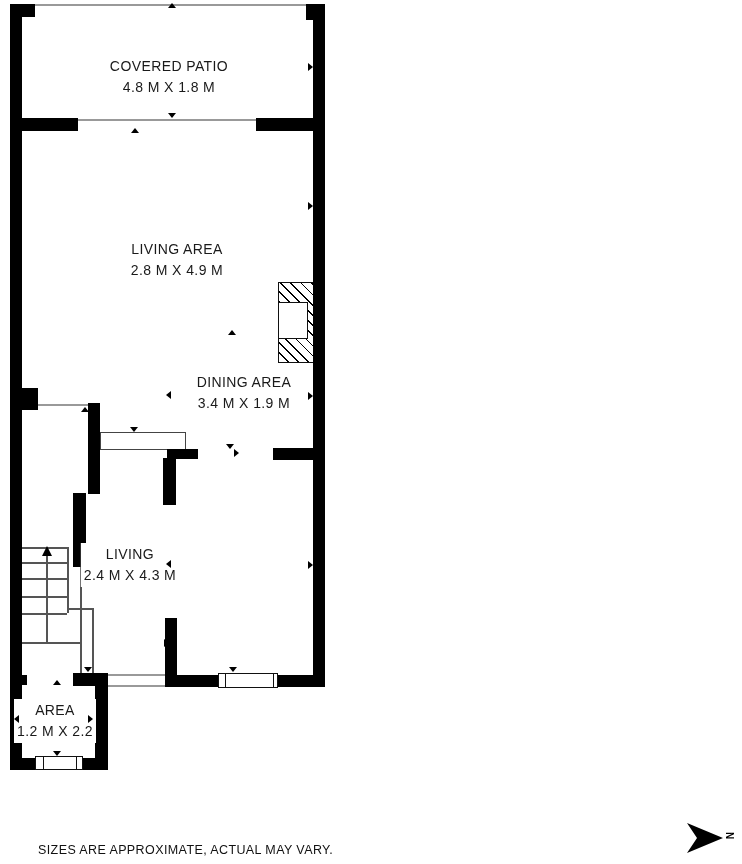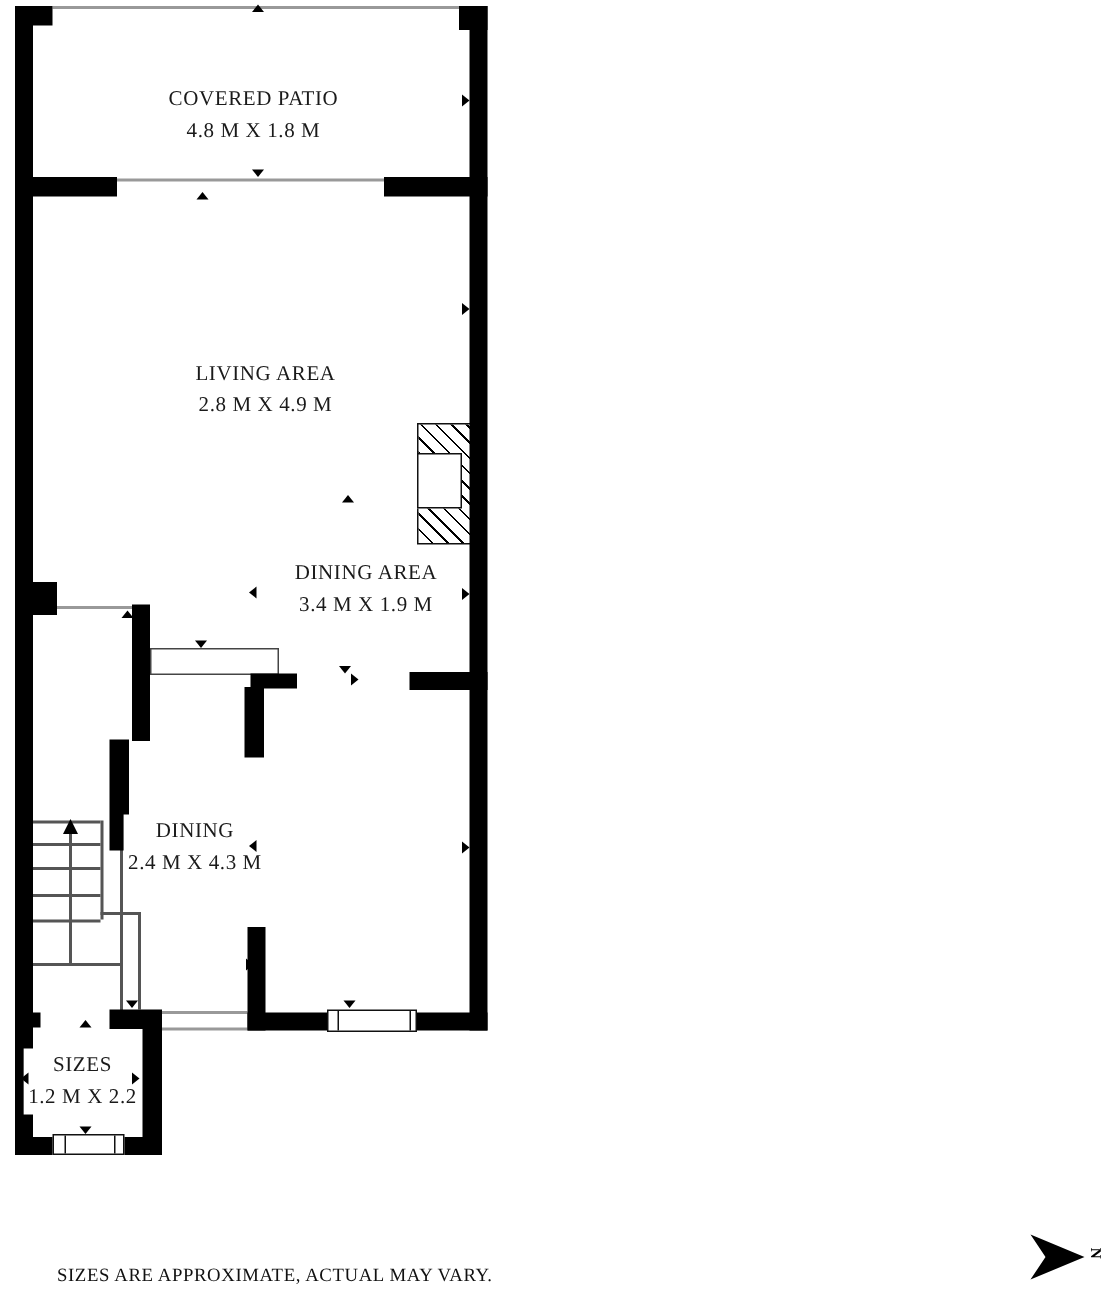--- a/index.html
+++ b/index.html
@@ -1,17 +1,17 @@
 <!DOCTYPE html>
 <html><head>
 <meta charset="utf-8">
 <style>
   html,body{margin:0;padding:0;background:#ffffff;}
   #canvas{position:relative;width:742px;height:864px;background:#ffffff;overflow:hidden;
-          font-family:Liberation Serif, serif;color:#1a1a1a;}
+          font-family:Liberation Sans, sans-serif;color:#1a1a1a;}
 
   .wall{position:absolute;background:#000;z-index:3;}
   .thinline{position:absolute;background:#999;z-index:1;}
   .stairline{position:absolute;background:#555;z-index:2;}
 
   .openbox{position:absolute;background:#fff;border:1.5px solid #444;box-sizing:border-box;z-index:2;}
 
   .window{position:absolute;background:#fff;border:1.2px solid #111;box-sizing:border-box;z-index:4;}
   .window .pane{position:absolute;top:0;bottom:0;width:0;border-left:1.2px solid #111;}
 
@@ -131,25 +131,25 @@
   </div>
   <div class="room-label" style="left:177px;top:260px;">
     <div class="nm">LIVING AREA</div>
     <div class="dm">2.8 M X 4.9 M</div>
   </div>
   <div class="room-label" style="left:244px;top:393px;">
     <div class="nm">DINING AREA</div>
     <div class="dm">3.4 M X 1.9 M</div>
   </div>
   <div class="room-label" style="left:130px;top:565px;">
-    <div class="nm">DINING</div>
+    <div class="nm">LIVING</div>
     <div class="dm">2.4 M X 4.3 M</div>
   </div>
   <div class="room-label" style="left:55px;top:721px;">
-    <div class="nm">SIZES</div>
+    <div class="nm">AREA</div>
     <div class="dm">1.2 M X 2.2</div>
   </div>
 
   <div class="footer-note">SIZES ARE APPROXIMATE, ACTUAL MAY VARY.</div>
 
   <div class="compass">
     <svg width="40" height="36" viewBox="0 0 40 36">
       <polygon points="1,3 37,18 1,33 11,18" fill="#000"></polygon>
     </svg>
     <span class="nlabel">N</span>

